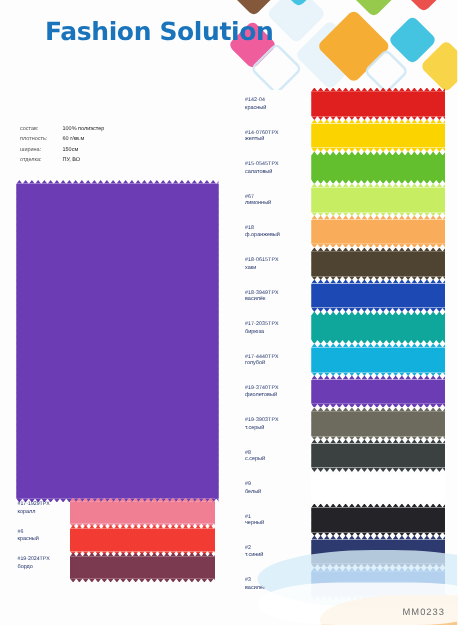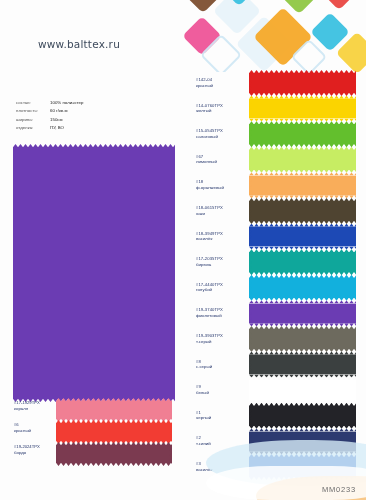--- a/index.html
+++ b/index.html
@@ -85,21 +85,21 @@
     <div class="sq pale" style="left:78px;  top:24px;  width:40px; height:40px;"></div>
     <div class="sq" style="left:96px;  top:16px;  width:42px; height:42px; background:#f5a623;"></div>
     <div class="sq" style="left:118px; top:-22px; width:30px; height:30px; background:#8cc63e;"></div>
     <div class="sq" style="left:158px; top:-26px; width:30px; height:30px; background:#e8413d;"></div>
     <div class="sq" style="left:150px; top:18px;  width:28px; height:28px; background:#35bfe0;"></div>
     <div class="sq outline" style="left:40px;  top:40px;  width:30px; height:30px;"></div>
     <div class="sq outline" style="left:130px; top:44px;  width:26px; height:26px;"></div>
     <div class="sq" style="left:176px; top:38px;  width:30px; height:30px; background:#f7d038;"></div>
   </div>
 
-  <div class="brand-url">www.balttex.ru</div>
+  <div class="brand">Fashion Solution</div>
 
   <div class="specs">
       <div class="spec-row">
         <span class="spec-key">состав:</span>
         <span class="spec-val">100% полиэстер</span>
       </div>
       <div class="spec-row">
         <span class="spec-key">плотность:</span>
         <span class="spec-val">60 г/кв.м</span>
       </div>

